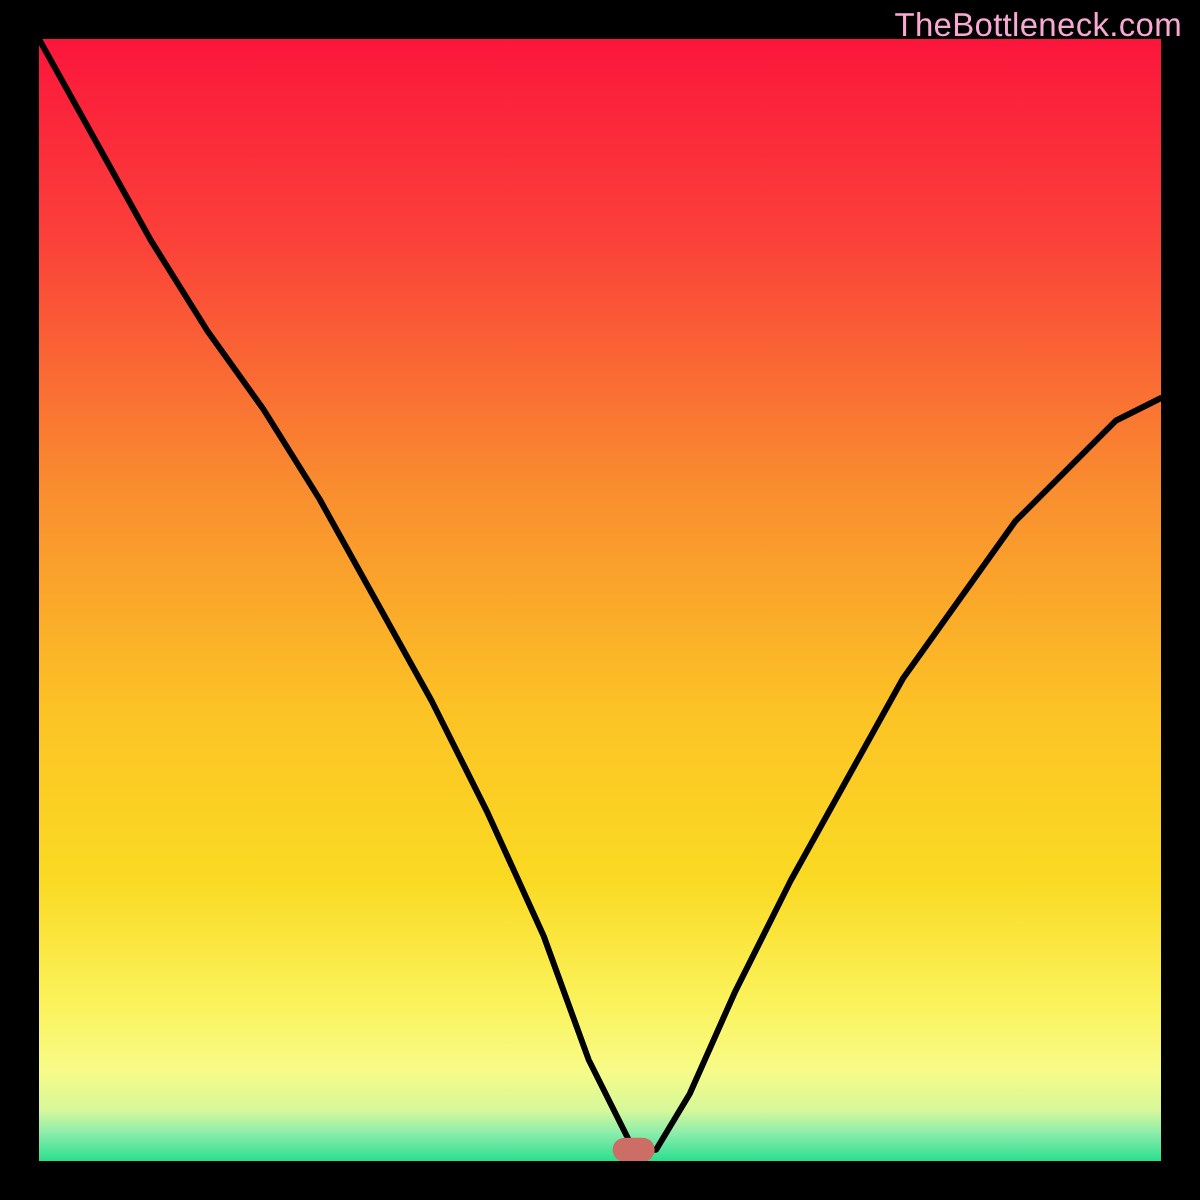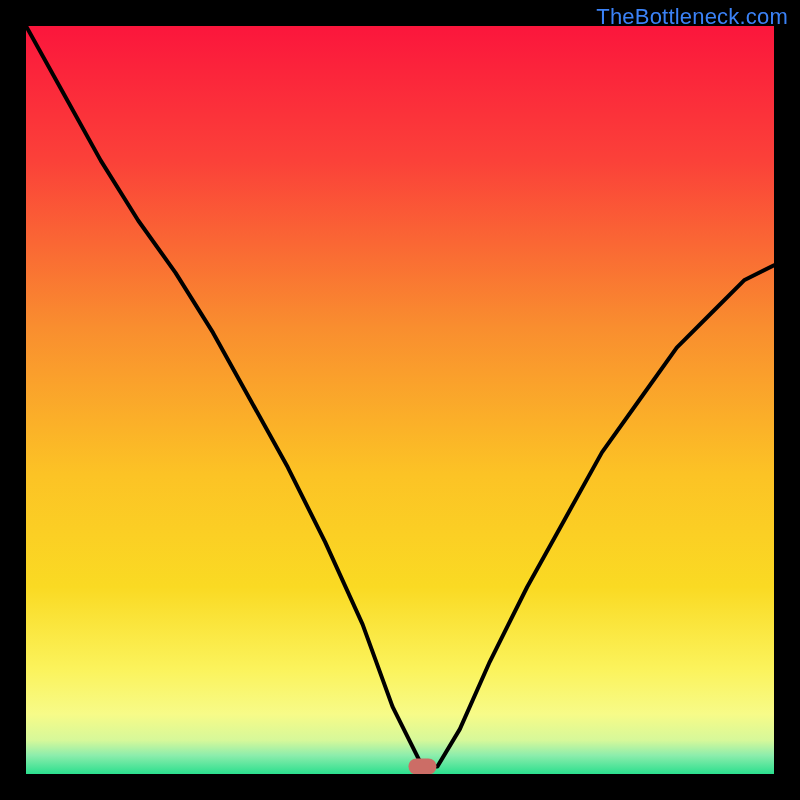--- a/index.html
+++ b/index.html
@@ -14,21 +14,21 @@
   .container {
     position: relative;
     width: 800px;
     height: 800px;
     background: #000000;
   }
   .attribution {
     position: absolute;
     top: 4px;
     right: 12px;
-    color: #3b82f6;
+    color: #f9a8d4;
     font-size: 22px;
     font-weight: 500;
     z-index: 5;
     letter-spacing: 0.2px;
   }
   .plot-area {
     position: absolute;
     left: 26px;
     top: 26px;
     width: 748px;

